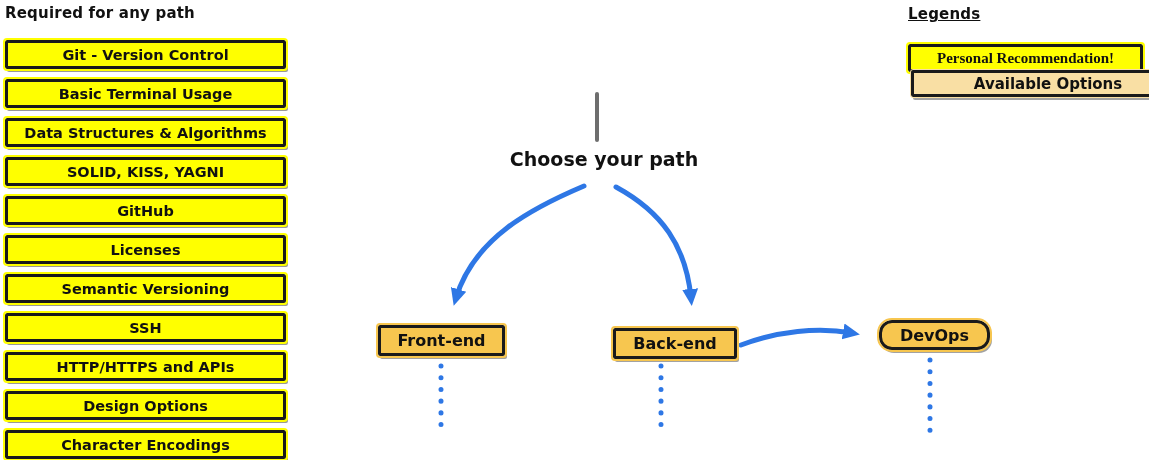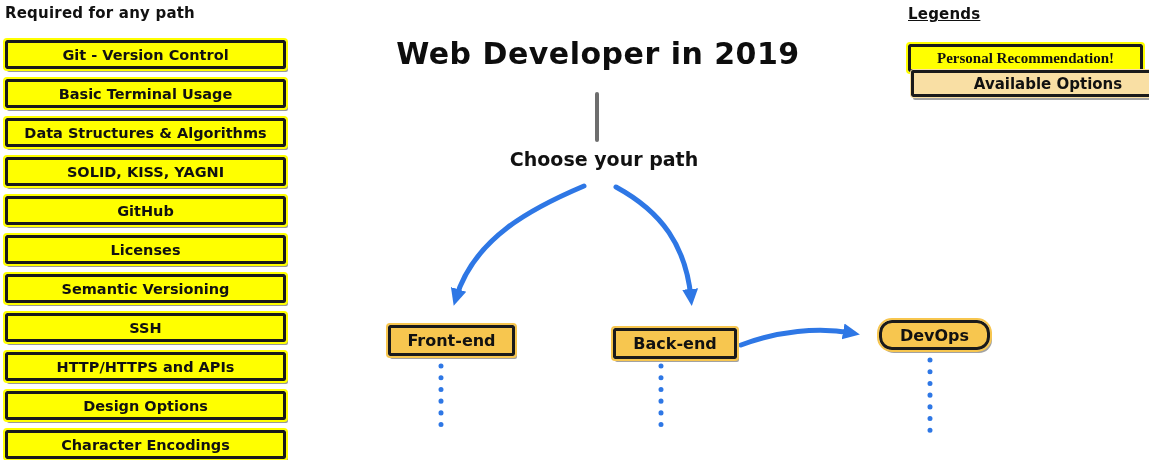--- a/index.html
+++ b/index.html
@@ -94,21 +94,21 @@
     border-radius: 2px;
     box-shadow: 2px 3px 0 rgba(70,70,70,0.5);
     display: flex;
     align-items: center;
     justify-content: center;
     font-size: 16px;
     font-weight: bold;
     color: #111111;
     white-space: nowrap;
   }
-  #path-frontend { left: 378px; top: 325px; width: 127px; height: 31px; margin-left: 10px; }
+  #path-frontend { left: 378px; top: 325px; width: 127px; height: 31px; }
   #path-backend  { left: 613px; top: 328px; width: 124px; height: 31px; }
   #path-devops   { left: 879px; top: 320px; width: 111px; height: 30px; border-radius: 13px; }
 
   
   .legend-box {
     position: absolute;
     box-sizing: border-box;
     border: 3px solid #1a1a1a;
     border-radius: 2px;
     box-shadow: 2px 3px 0 rgba(70,70,70,0.5);
@@ -154,21 +154,20 @@
     <div class="req-box">SOLID, KISS, YAGNI</div>
     <div class="req-box">GitHub</div>
     <div class="req-box">Licenses</div>
     <div class="req-box">Semantic Versioning</div>
     <div class="req-box">SSH</div>
     <div class="req-box">HTTP/HTTPS and APIs</div>
     <div class="req-box">Design Options</div>
     <div class="req-box">Character Encodings</div>
   </div>
 
-  <div class="roadmap-title">Web Developer in 2019</div>
 
   <div class="start-line"></div>
 
   <div class="choose-label">Choose your path</div>
 
   <svg class="arrow-layer" viewBox="0 0 1149 460">
     <defs>
       <marker id="ah" markerUnits="userSpaceOnUse" markerWidth="22" markerHeight="22" refX="9" refY="10" orient="auto">
         <path d="M0,2 L17,10 L0,18 Z" fill="#2e77e5"></path>
       </marker>

